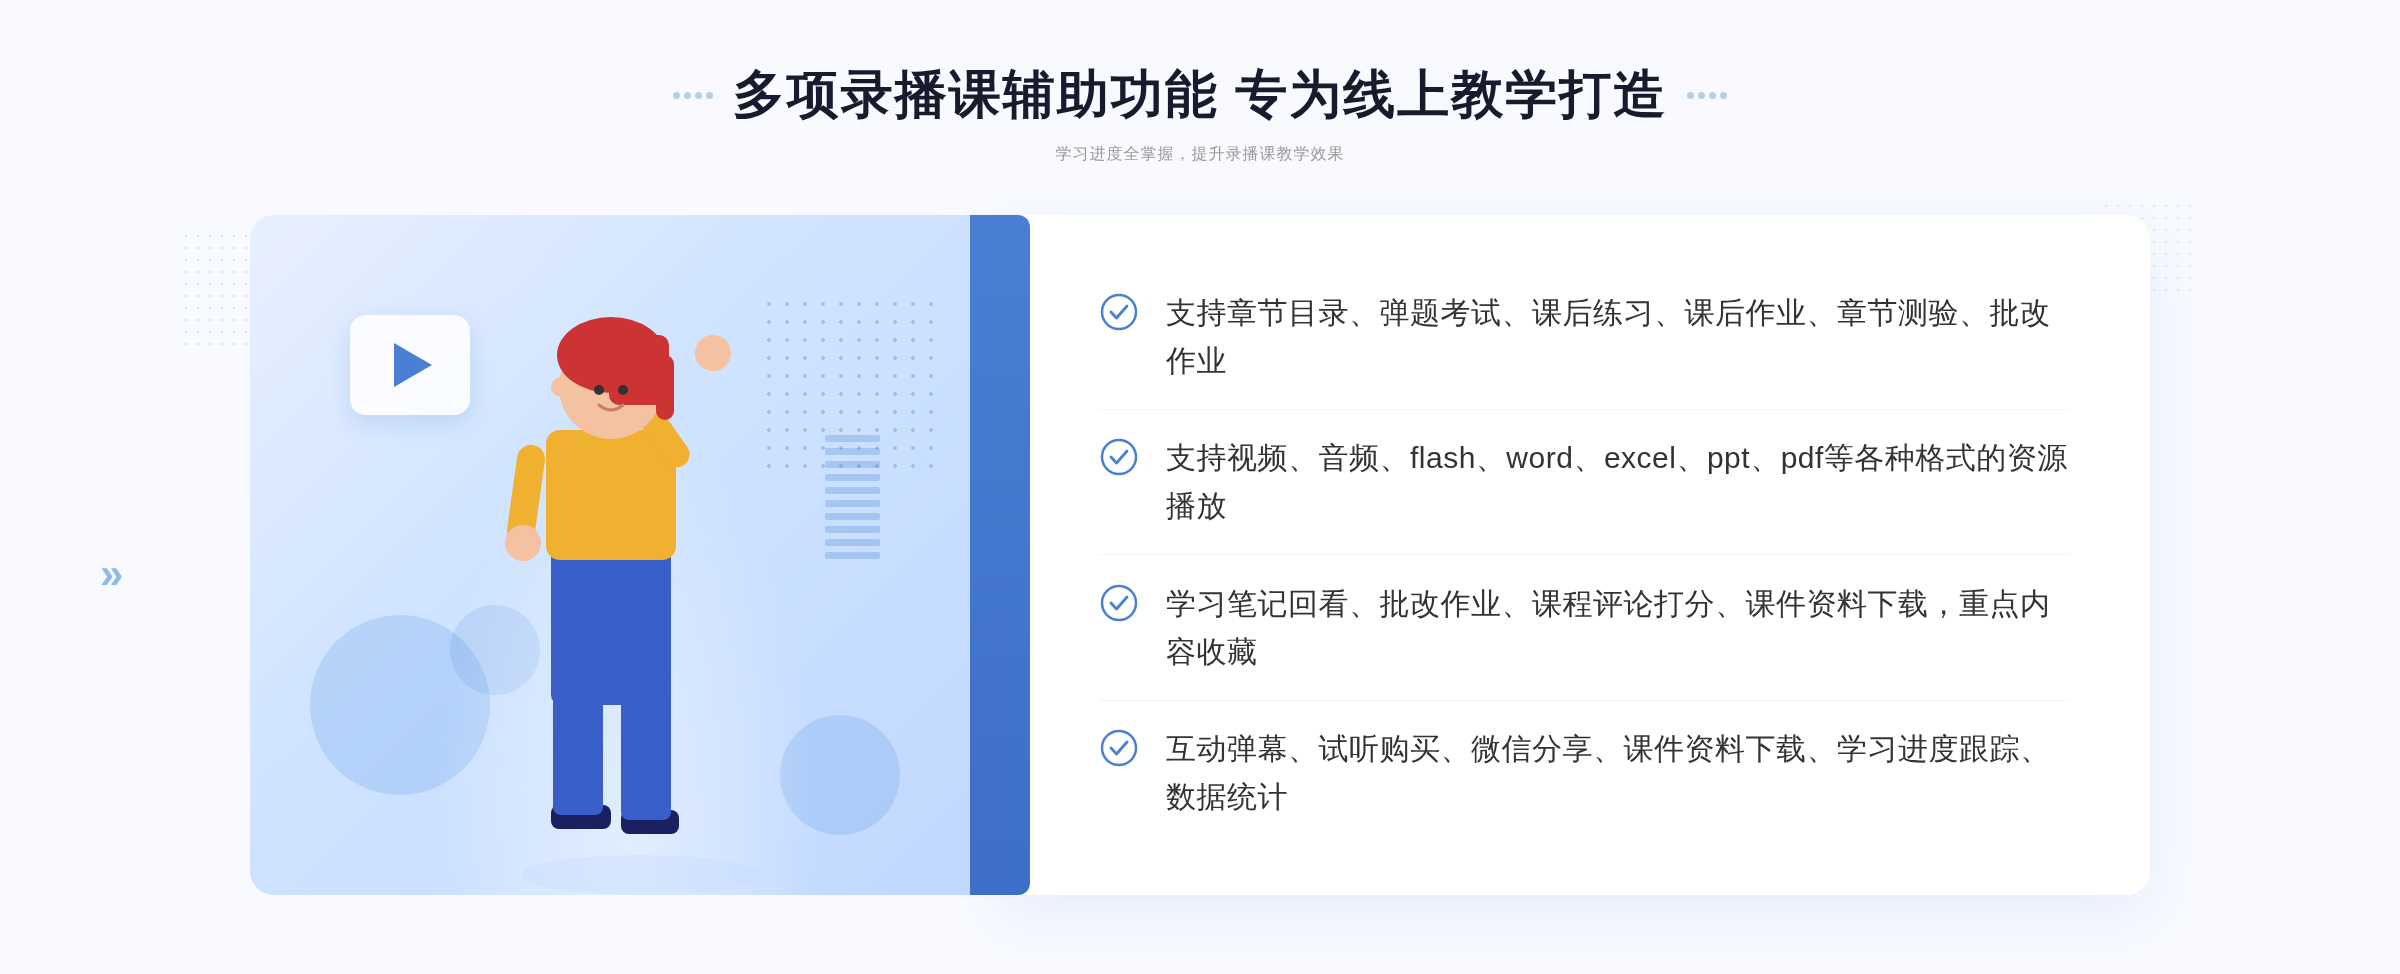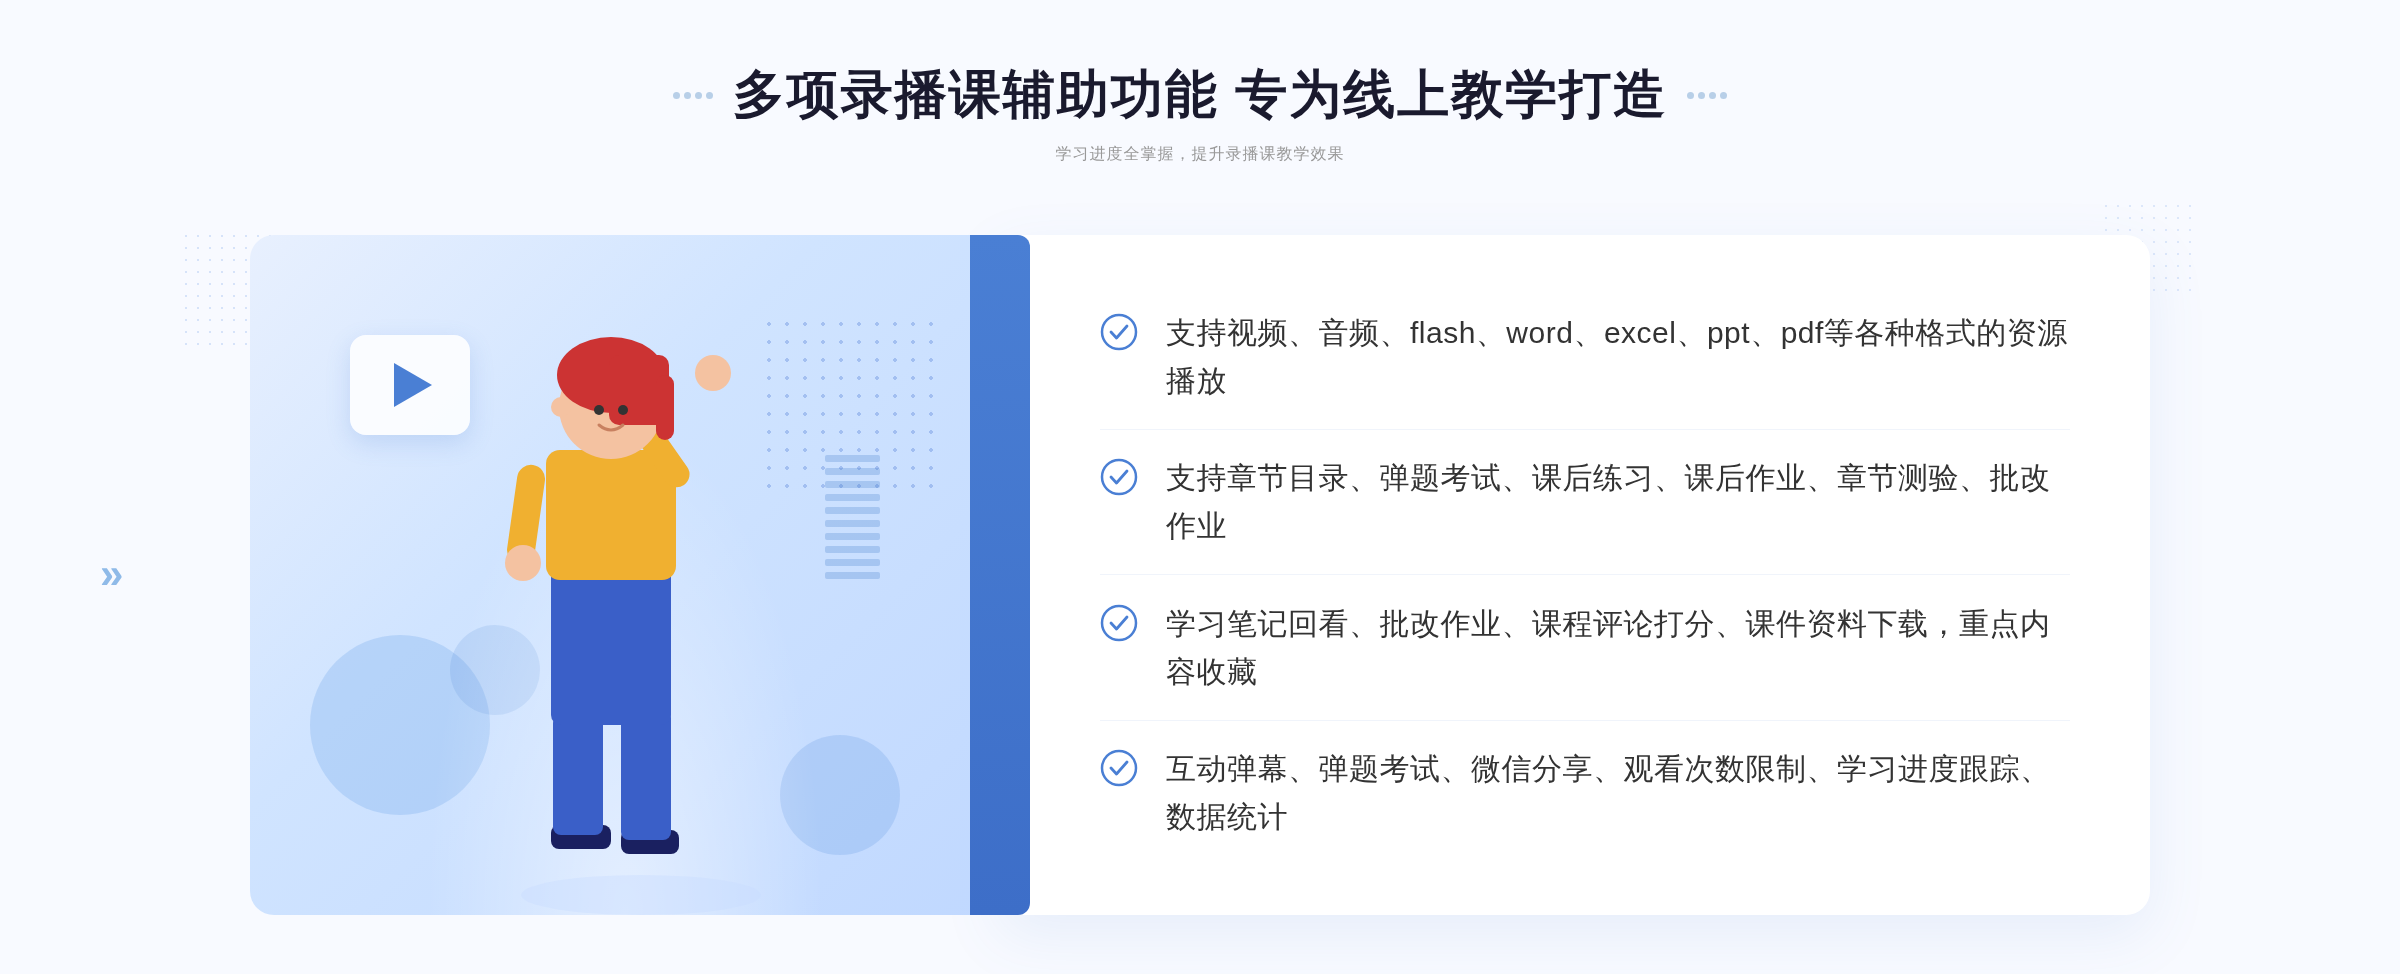--- a/index.html
+++ b/index.html
@@ -62,21 +62,20 @@
       font-weight: bold;
     }
 
     .chevron-left::before {
       content: '»';
     }
 
     
     .title-section {
       text-align: center;
-      margin-bottom: 20px;
       position: relative;
     }
 
     .title-decoration {
       display: flex;
       align-items: center;
       justify-content: center;
       gap: 20px;
     }
 
@@ -394,49 +393,49 @@
 
     <div class="features-area">
 
       <div class="feature-item">
         <div class="check-icon">
           <svg viewBox="0 0 38 38" xmlns="http://www.w3.org/2000/svg">
             <circle cx="19" cy="19" r="17" fill="none" stroke="#4a7fd4" stroke-width="2.5"></circle>
             <polyline points="11,19 16.5,25 27,13" fill="none" stroke="#4a7fd4" stroke-width="2.8" stroke-linecap="round" stroke-linejoin="round"></polyline>
           </svg>
         </div>
-        <span class="feature-text">支持视频、音频、flash、word、excel、ppt、pdf等各种格式的资源播放</span>
+        <span class="feature-text">支持章节目录、弹题考试、课后练习、课后作业、章节测验、批改作业</span>
       </div>
 
       <div class="feature-item">
         <div class="check-icon">
           <svg viewBox="0 0 38 38" xmlns="http://www.w3.org/2000/svg">
             <circle cx="19" cy="19" r="17" fill="none" stroke="#4a7fd4" stroke-width="2.5"></circle>
             <polyline points="11,19 16.5,25 27,13" fill="none" stroke="#4a7fd4" stroke-width="2.8" stroke-linecap="round" stroke-linejoin="round"></polyline>
           </svg>
         </div>
-        <span class="feature-text">支持章节目录、弹题考试、课后练习、课后作业、章节测验、批改作业</span>
+        <span class="feature-text">支持视频、音频、flash、word、excel、ppt、pdf等各种格式的资源播放</span>
       </div>
 
       <div class="feature-item">
         <div class="check-icon">
           <svg viewBox="0 0 38 38" xmlns="http://www.w3.org/2000/svg">
             <circle cx="19" cy="19" r="17" fill="none" stroke="#4a7fd4" stroke-width="2.5"></circle>
             <polyline points="11,19 16.5,25 27,13" fill="none" stroke="#4a7fd4" stroke-width="2.8" stroke-linecap="round" stroke-linejoin="round"></polyline>
           </svg>
         </div>
         <span class="feature-text">学习笔记回看、批改作业、课程评论打分、课件资料下载，重点内容收藏</span>
       </div>
 
       <div class="feature-item">
         <div class="check-icon">
           <svg viewBox="0 0 38 38" xmlns="http://www.w3.org/2000/svg">
             <circle cx="19" cy="19" r="17" fill="none" stroke="#4a7fd4" stroke-width="2.5"></circle>
             <polyline points="11,19 16.5,25 27,13" fill="none" stroke="#4a7fd4" stroke-width="2.8" stroke-linecap="round" stroke-linejoin="round"></polyline>
           </svg>
         </div>
-        <span class="feature-text">互动弹幕、弹题考试、微信分享、观看次数限制、学习进度跟踪、数据统计</span>
+        <span class="feature-text">互动弹幕、试听购买、微信分享、课件资料下载、学习进度跟踪、数据统计</span>
       </div>
 
     </div>
   </div>
 
 </div>
 
 </body></html>

